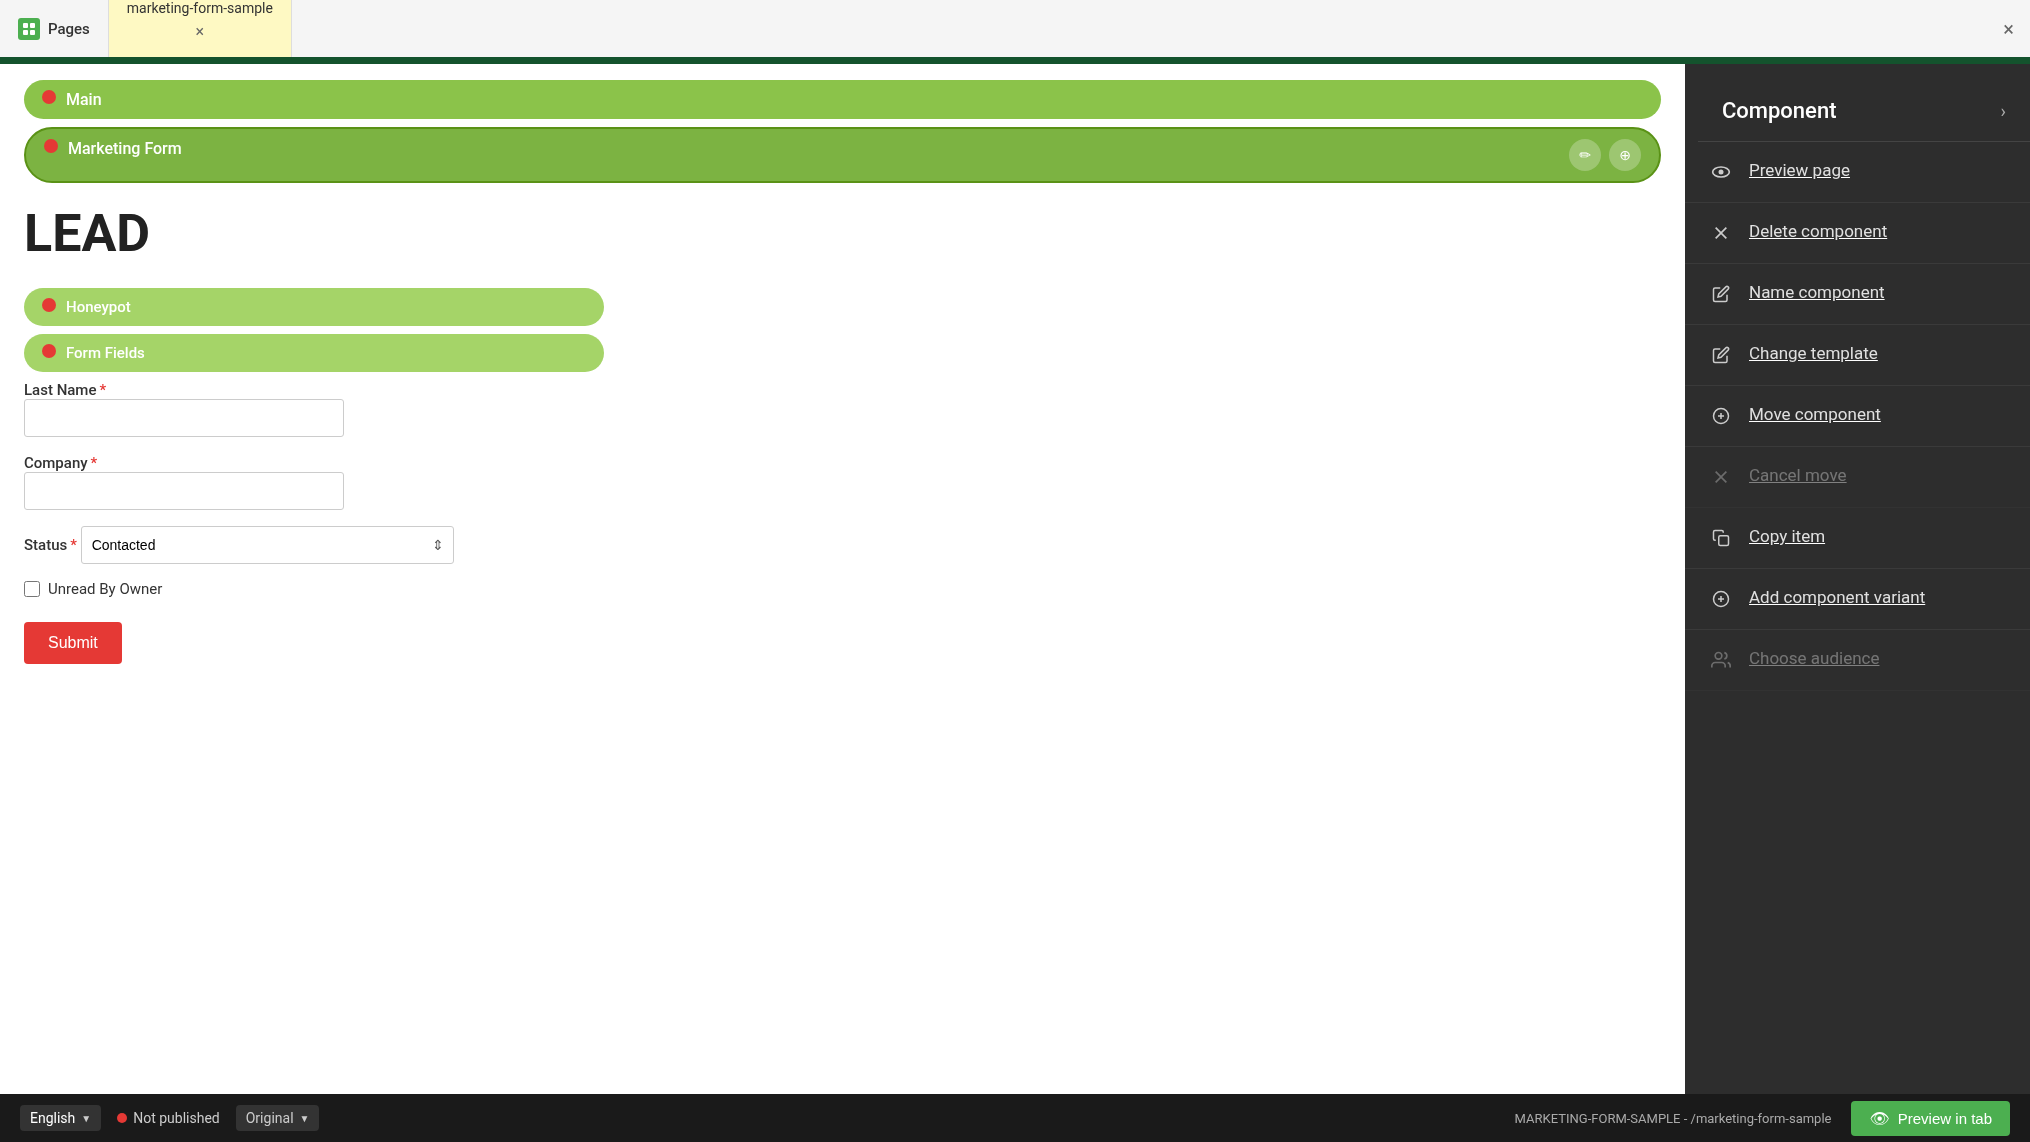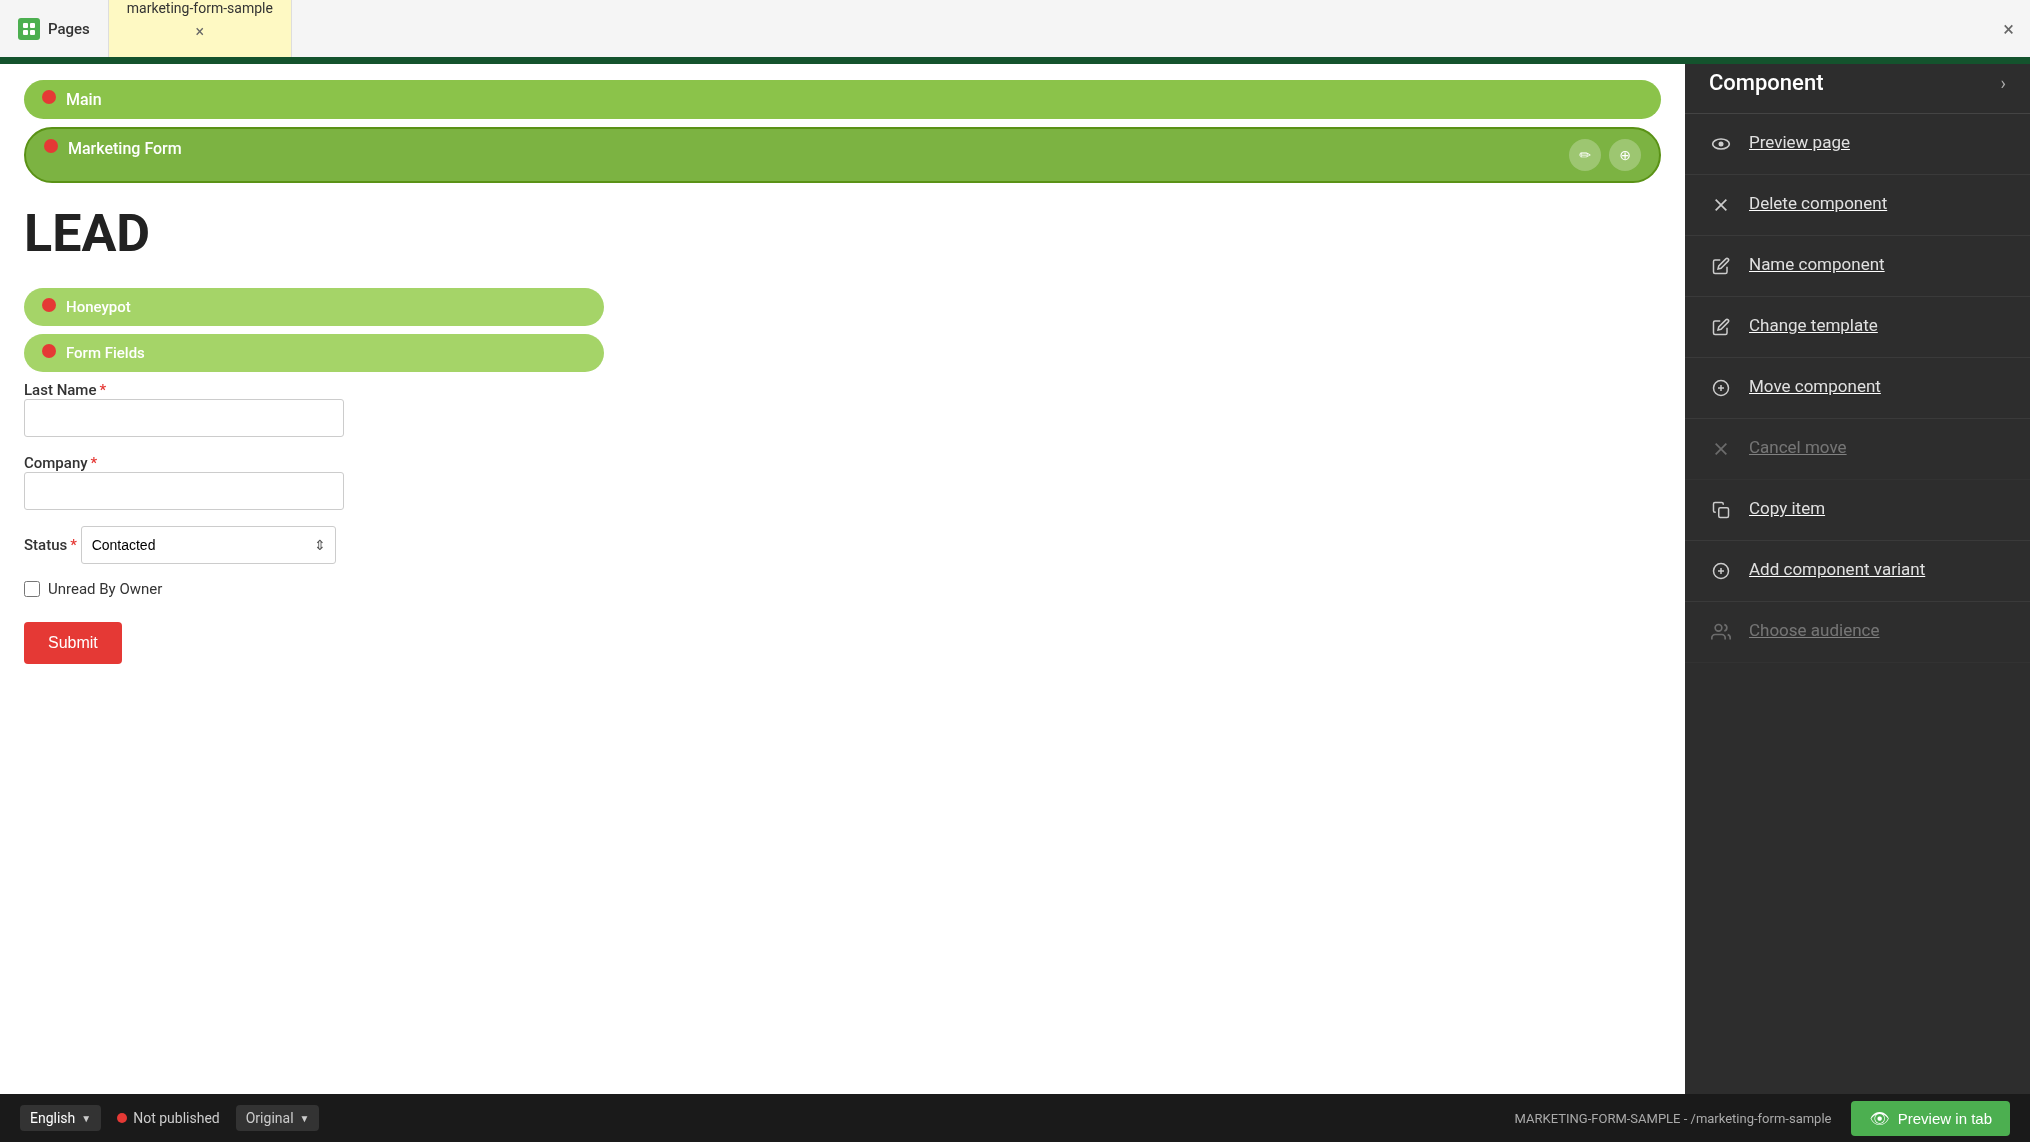--- a/index.html
+++ b/index.html
@@ -82,22 +82,23 @@
       background: #2d2d2d;
       color: #fff;
       display: flex;
       flex-direction: column;
       flex-shrink: 0;
     }
     .component-header {
       display: flex;
       align-items: center;
       justify-content: space-between;
-      padding: 6px 24px 18px;
+      padding: 34px 24px 18px;
       border-bottom: 1px solid #444;
+      margin-left: 13px;
     }
     .component-title {
       font-size: 22px;
       font-weight: 500;
       color: #fff;
     }
     .component-arrow {
       font-size: 18px;
       color: #aaa;
       cursor: pointer;
@@ -220,21 +221,21 @@
       border: 1px solid #ccc;
       border-radius: 3px;
       padding: 6px 10px;
       font-size: 14px;
       margin-bottom: 16px;
       display: block;
     }
     .select-wrapper {
       position: relative;
       display: inline-block;
-      width: 255px;
+      width: 373px;
       margin-bottom: 16px;
     }
     .select-wrapper select {
       width: 100%;
       height: 38px;
       border: 1px solid #ccc;
       border-radius: 3px;
       padding: 6px 10px;
       font-size: 14px;
       background: #fff;

